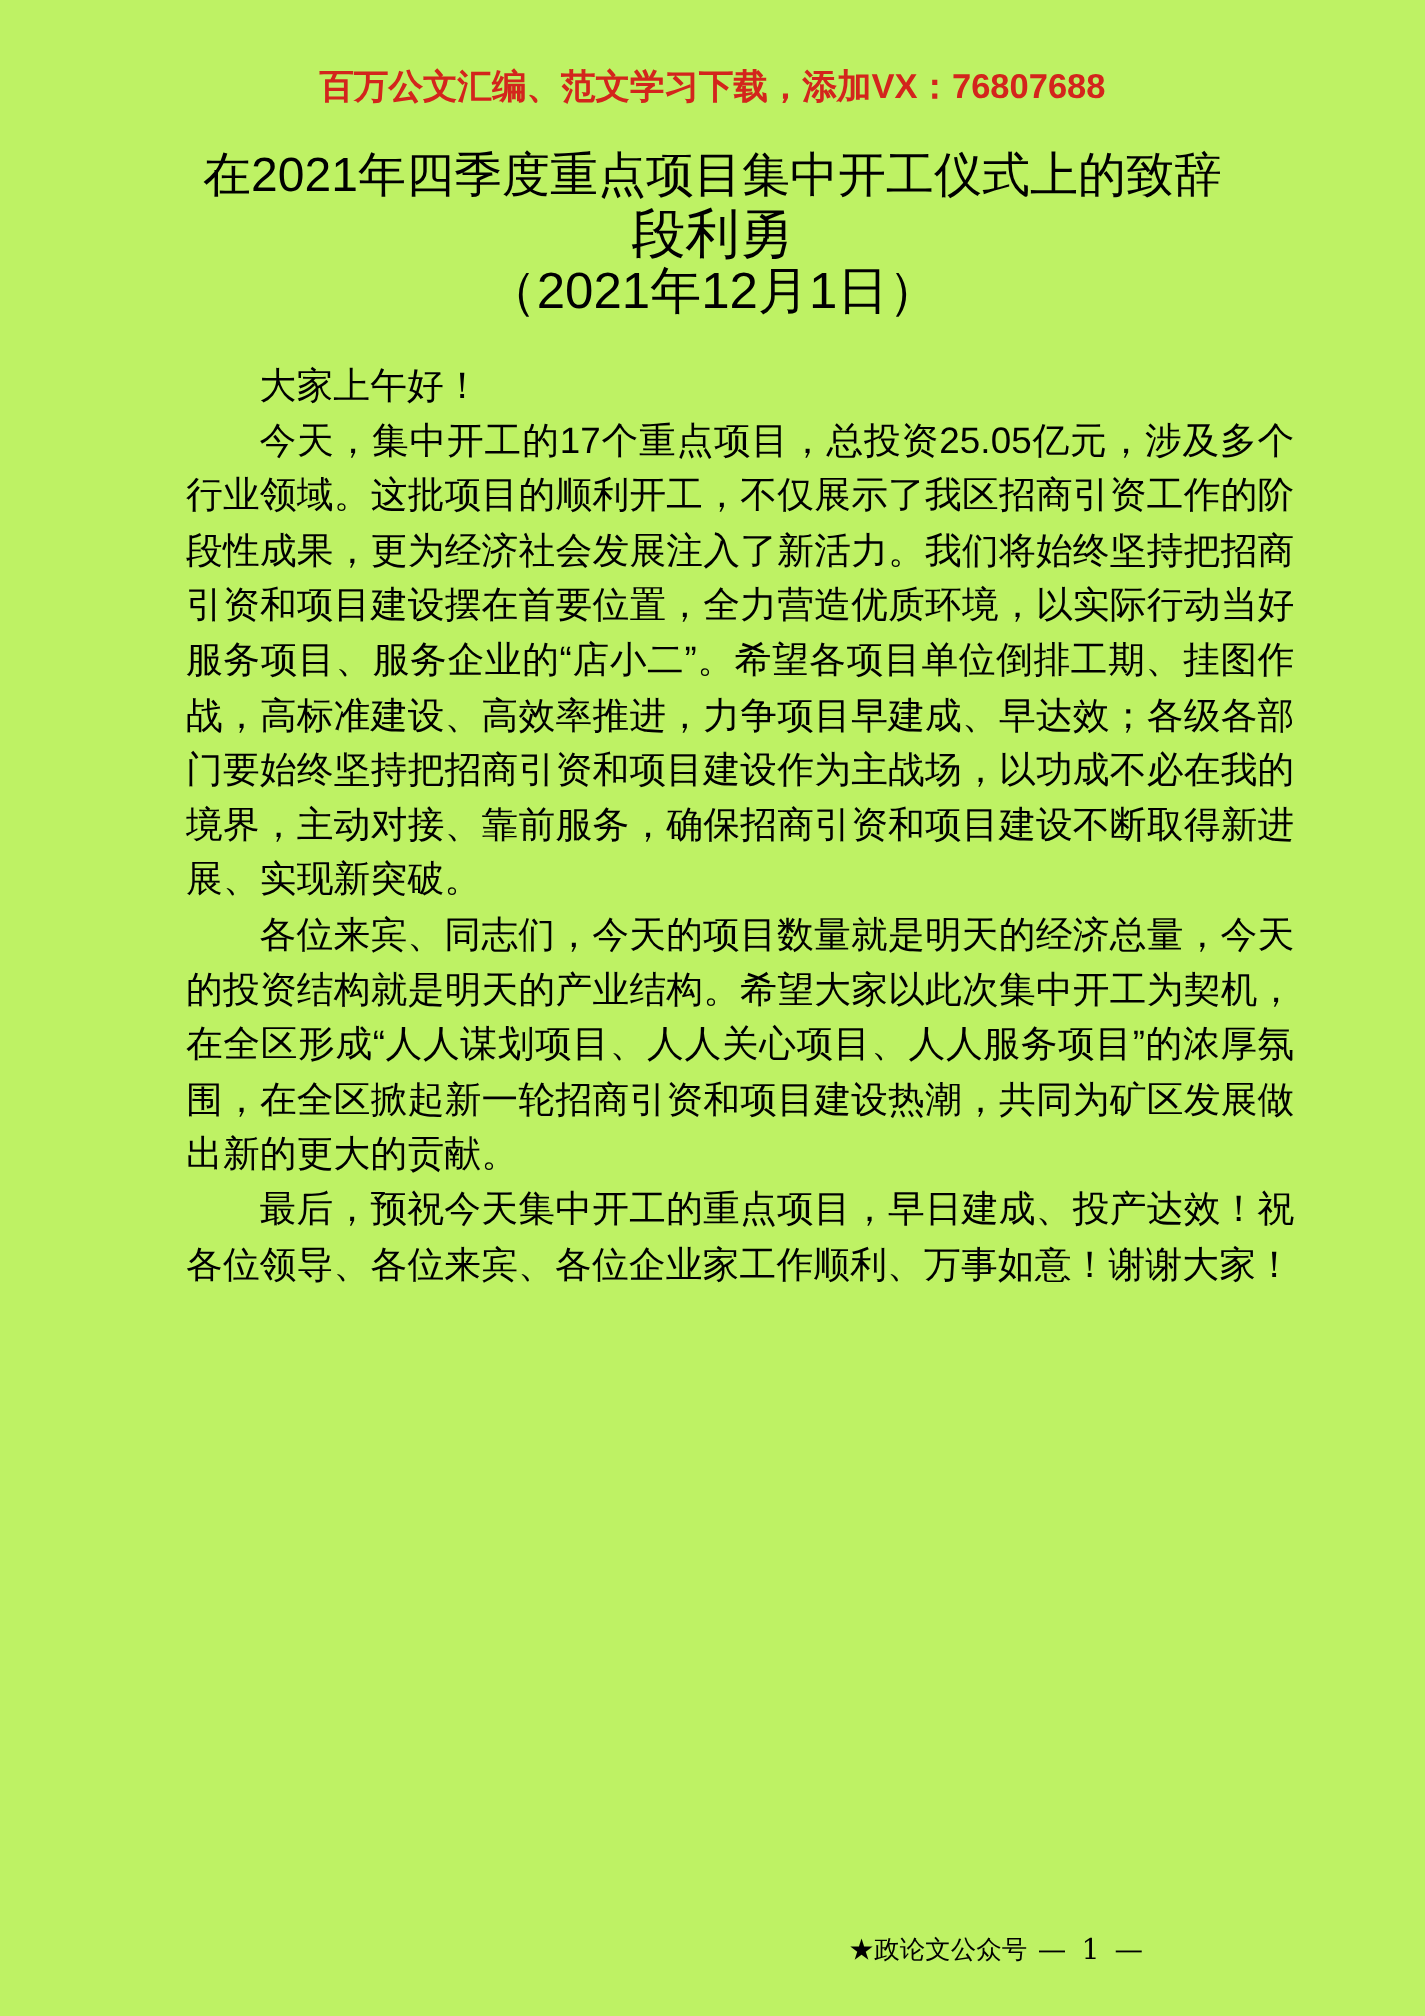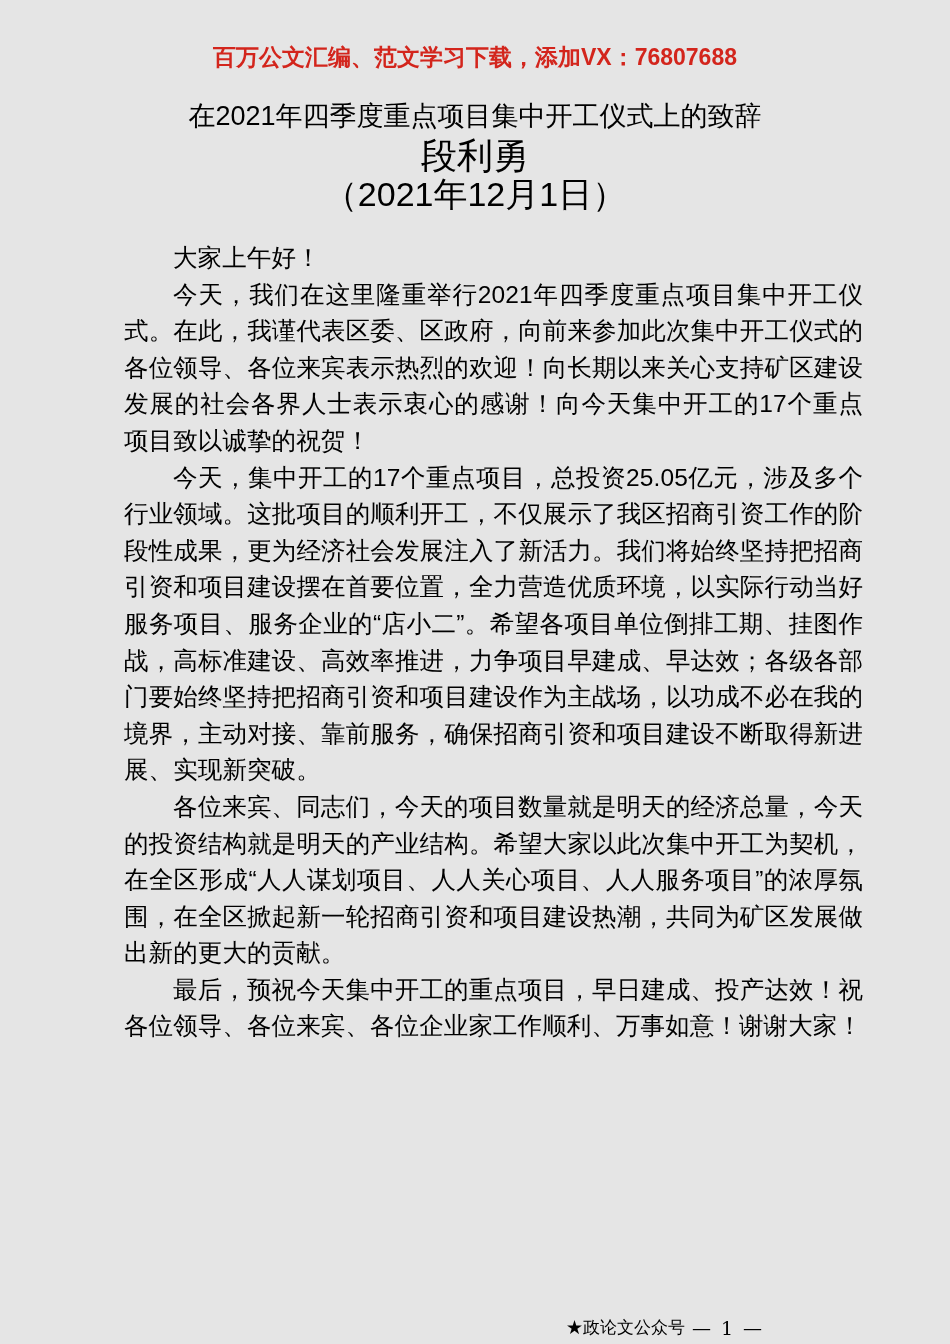--- a/index.html
+++ b/index.html
@@ -9,21 +9,21 @@
     background: #ffffff;
   }
   body {
     font-family: "Liberation Sans", "DejaVu Sans", sans-serif;
     color: #000000;
   }
   .page {
     position: relative;
     width: 950px;
     height: 1344px;
-    background: #e5e5e5;
+    background: #bef264;
     overflow: hidden;
     box-sizing: border-box;
   }
 
   
   .promo-banner {
     position: absolute;
     top: 42px;
     left: 0;
     width: 950px;
@@ -38,21 +38,21 @@
 
   
   .title-block {
     position: absolute;
     top: 97px;
     left: 0;
     width: 950px;
     text-align: center;
   }
   .doc-title {
-    font-size: 27px;
+    font-size: 32px;
     line-height: 39px;
     font-weight: 400;
     color: #000;
     white-space: nowrap;
   }
   .doc-author {
     font-size: 36px;
     line-height: 39px;
     font-weight: 400;
     color: #000;
@@ -92,21 +92,20 @@
   }
 
   
   .footer {
     position: absolute;
     left: 0;
     top: 1288px;
     width: 950px;
     text-align: center;
     font-size: 0;
-    margin-top: 28px;
   }
   .footer-inner {
     display: inline-block;
     margin-left: 380px;
     white-space: nowrap;
   }
   .footer-mark {
     font-size: 17px;
     font-family: "DejaVu Serif", "Liberation Serif", serif;
     color: #000;
@@ -129,21 +128,20 @@
   <div class="promo-banner">百万公文汇编、范文学习下载，添加VX：76807688</div>
 
   <div class="title-block">
     <div class="doc-title">在2021年四季度重点项目集中开工仪式上的致辞</div>
     <div class="doc-author">段利勇</div>
     <div class="doc-date">（2021年12月1日）</div>
   </div>
 
   <div class="body-text">
     <p class="indent">大家上午好！</p>
-    <p class="indent">今天，我们在这里隆重举行2021年四季度重点项目集中开工仪式。在此，我谨代表区委、区政府，向前来参加此次集中开工仪式的各位领导、各位来宾表示热烈的欢迎！向长期以来关心支持矿区建设发展的社会各界人士表示衷心的感谢！向今天集中开工的17个重点项目致以诚挚的祝贺！</p>
     <p class="indent">今天，集中开工的17个重点项目，总投资25.05亿元，涉及多个行业领域。这批项目的顺利开工，不仅展示了我区招商引资工作的阶段性成果，更为经济社会发展注入了新活力。我们将始终坚持把招商引资和项目建设摆在首要位置，全力营造优质环境，以实际行动当好服务项目、服务企业的“店小二”。希望各项目单位倒排工期、挂图作战，高标准建设、高效率推进，力争项目早建成、早达效；各级各部门要始终坚持把招商引资和项目建设作为主战场，以功成不必在我的境界，主动对接、靠前服务，确保招商引资和项目建设不断取得新进展、实现新突破。</p>
     <p class="indent">各位来宾、同志们，今天的项目数量就是明天的经济总量，今天的投资结构就是明天的产业结构。希望大家以此次集中开工为契机，在全区形成“人人谋划项目、人人关心项目、人人服务项目”的浓厚氛围，在全区掀起新一轮招商引资和项目建设热潮，共同为矿区发展做出新的更大的贡献。</p>
     <p class="indent">最后，预祝今天集中开工的重点项目，早日建成、投产达效！祝各位领导、各位来宾、各位企业家工作顺利、万事如意！谢谢大家！</p>
   </div>
 
   <div class="footer">
     <span class="footer-inner">
       <span class="footer-mark">★政论文公众号</span><span class="footer-page">— 1 —</span>
     </span>
   </div>

